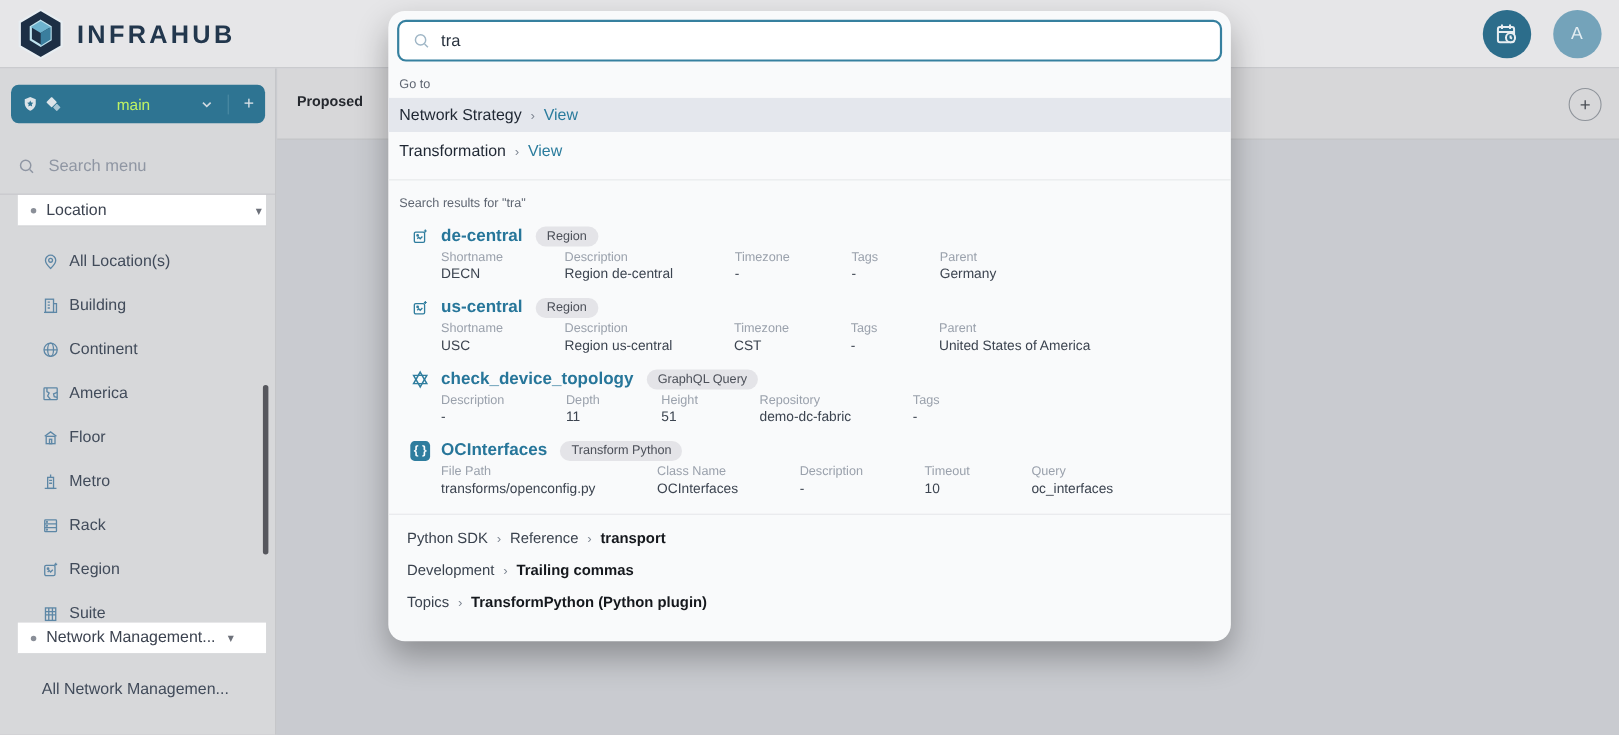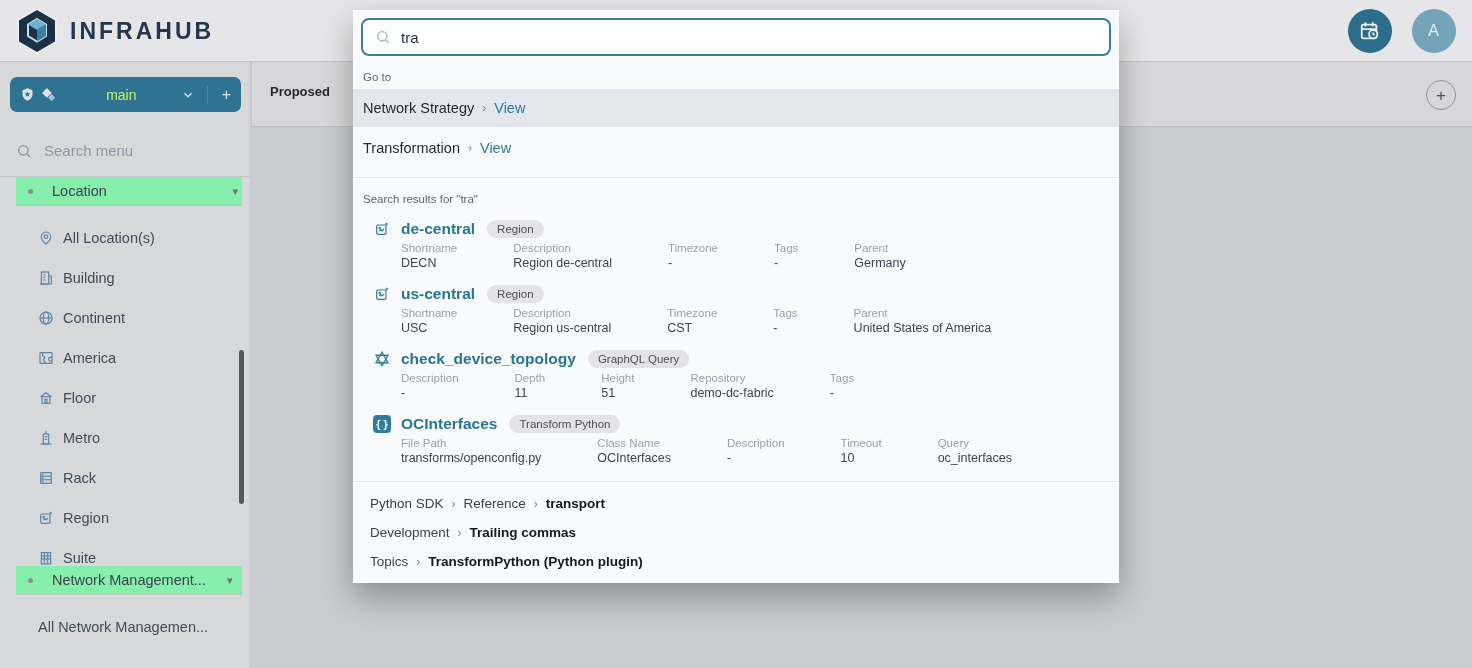--- a/index.html
+++ b/index.html
@@ -19,42 +19,42 @@
   .avatar { background:#74a3ba; color:#e3edf2; font-size:16px; letter-spacing:1px; }
 
   
   .sidebar { position:absolute; top:62px; left:0; width:251px; height:606px; background:#d7d8da; border-right:1px solid #c5c6c9; z-index:1; }
   .branch-btn { position:absolute; left:10px; top:15px; width:231px; height:35px; background:#2e7492; border:none; border-radius:7px; color:#dde4e9; display:flex; align-items:center; padding:0 10px; gap:6px; cursor:pointer; font-size:14px; }
   .branch-name { margin-left:6px; flex:1; text-align:center; color:#bef264; }
   .branch-sep { width:1px; height:18px; background:#4d8aa4; margin:0 8px 0 6px; }
   .menu-search { position:absolute; left:16px; top:80px; display:flex; align-items:center; gap:12px; color:#8f96a3; font-size:15px; width:220px; }
   .side-divider { position:absolute; left:0; top:114px; width:100%; height:1px; background:#c6c7ca; }
   .side-scroll { position:absolute; left:16px; right:8px; top:115px; bottom:0; overflow:hidden; }
-  .section-header { height:29px; display:flex; align-items:center; gap:19px; background:#86efac; border-bottom:1px solid #c2c3c7; padding:0 4px 0 12px; color:#3c4350; font-size:14.5px; cursor:pointer; white-space:nowrap; }
+  .section-header { height:29px; display:flex; align-items:center; gap:9px; background:#ffffff; border-bottom:1px solid #c2c3c7; padding:0 4px 0 12px; color:#3c4350; font-size:14.5px; cursor:pointer; white-space:nowrap; }
   .section-header .bullet { width:5px; height:5px; border-radius:50%; background:#8a8f98; flex:0 0 auto; }
   .section-header .caret { margin-left:auto; color:#6d717a; font-size:11px; }
   .section-header .caret.inline { margin-left:2px; }
   .side-item { height:40px; display:flex; align-items:flex-end; gap:9px; padding-left:22px; color:#414b5a; font-size:14.5px; cursor:pointer; white-space:nowrap; }
   .side-item .icon { color:#5d87a6; }
   .scroll-thumb { position:absolute; right:6px; top:288px; width:5px; height:154px; border-radius:3px; background:#56575d; z-index:3; cursor:grab; }
 
   
   .page-header { position:absolute; left:252px; top:62px; right:0; height:65px; background:#d7d7d9; border-bottom:1px solid #bfc0c3; z-index:1; }
   .page-title { position:absolute; left:18px; top:22px; font-size:13px; font-weight:700; color:#25282e; white-space:nowrap; }
   .add-btn { position:absolute; right:16px; top:18px; width:30px; height:30px; border-radius:50%; border:1.5px solid #8f949b; background:transparent; color:#4a4e55; font-size:17px; line-height:1; cursor:pointer; }
   .content { position:absolute; left:252px; top:127px; right:0; bottom:0; background:#c9cbd0; }
 
   
-  .modal { position:absolute; left:353px; top:10px; width:766px; height:573px; background:#f9fafb; border-radius:0; box-shadow:0 14px 30px rgba(0,0,0,.30); z-index:10; overflow:hidden; }
+  .modal { position:absolute; left:353px; top:10px; width:766px; height:573px; background:#f9fafb; border-radius:15px; box-shadow:0 14px 30px rgba(0,0,0,.30); z-index:10; overflow:hidden; }
   .search-wrap { padding:8px 8px 0 8px; }
   .search-box { height:38px; border:2px solid #36809f; border-radius:8px; background:#ffffff; display:flex; align-items:center; padding:0 12px; gap:10px; }
   .search-box .icon { color:#9fb6c6; }
   .search-box input { border:none; outline:none; flex:1; font-size:15px; color:#27313d; font-family:"Liberation Sans", sans-serif; background:transparent; }
   .sec-label { margin:15px 0 6px 10px; font-size:11.5px; color:#5f6672; }
-  .goto-row { height:38px; display:flex; align-items:center; padding:0 10px; margin:0 0 2px 0; font-size:14.5px; color:#1f2733; cursor:pointer; }
+  .goto-row { height:31px; display:flex; align-items:center; padding:0 10px; margin:0 0 2px 0; font-size:14.5px; color:#1f2733; cursor:pointer; }
   .goto-row.hl { background:#e4e7ed; }
   .crumb-sep { color:#7d8591; font-size:12px; margin:0 8px; }
   .view-link { color:#2b7c9d; }
   .divider { height:1px; background:#e7e8ea; margin-top:10px; }
   .entry { padding:0 10px 0 18px; margin-top:15px; }
   .entry-head { display:flex; align-items:center; gap:8px; cursor:pointer; }
   .entry-head .icon { color:#2f7d9e; width:22px; }
   .entry-title { font-size:15.5px; font-weight:700; color:#27769a; }
   .badge { margin-left:4px; background:#e4e4e8; color:#4b4f58; border-radius:999px; padding:3px 10px; font-size:11.5px; }
   .attrs { display:flex; margin:4px 0 0 30px;gap:34px; }

